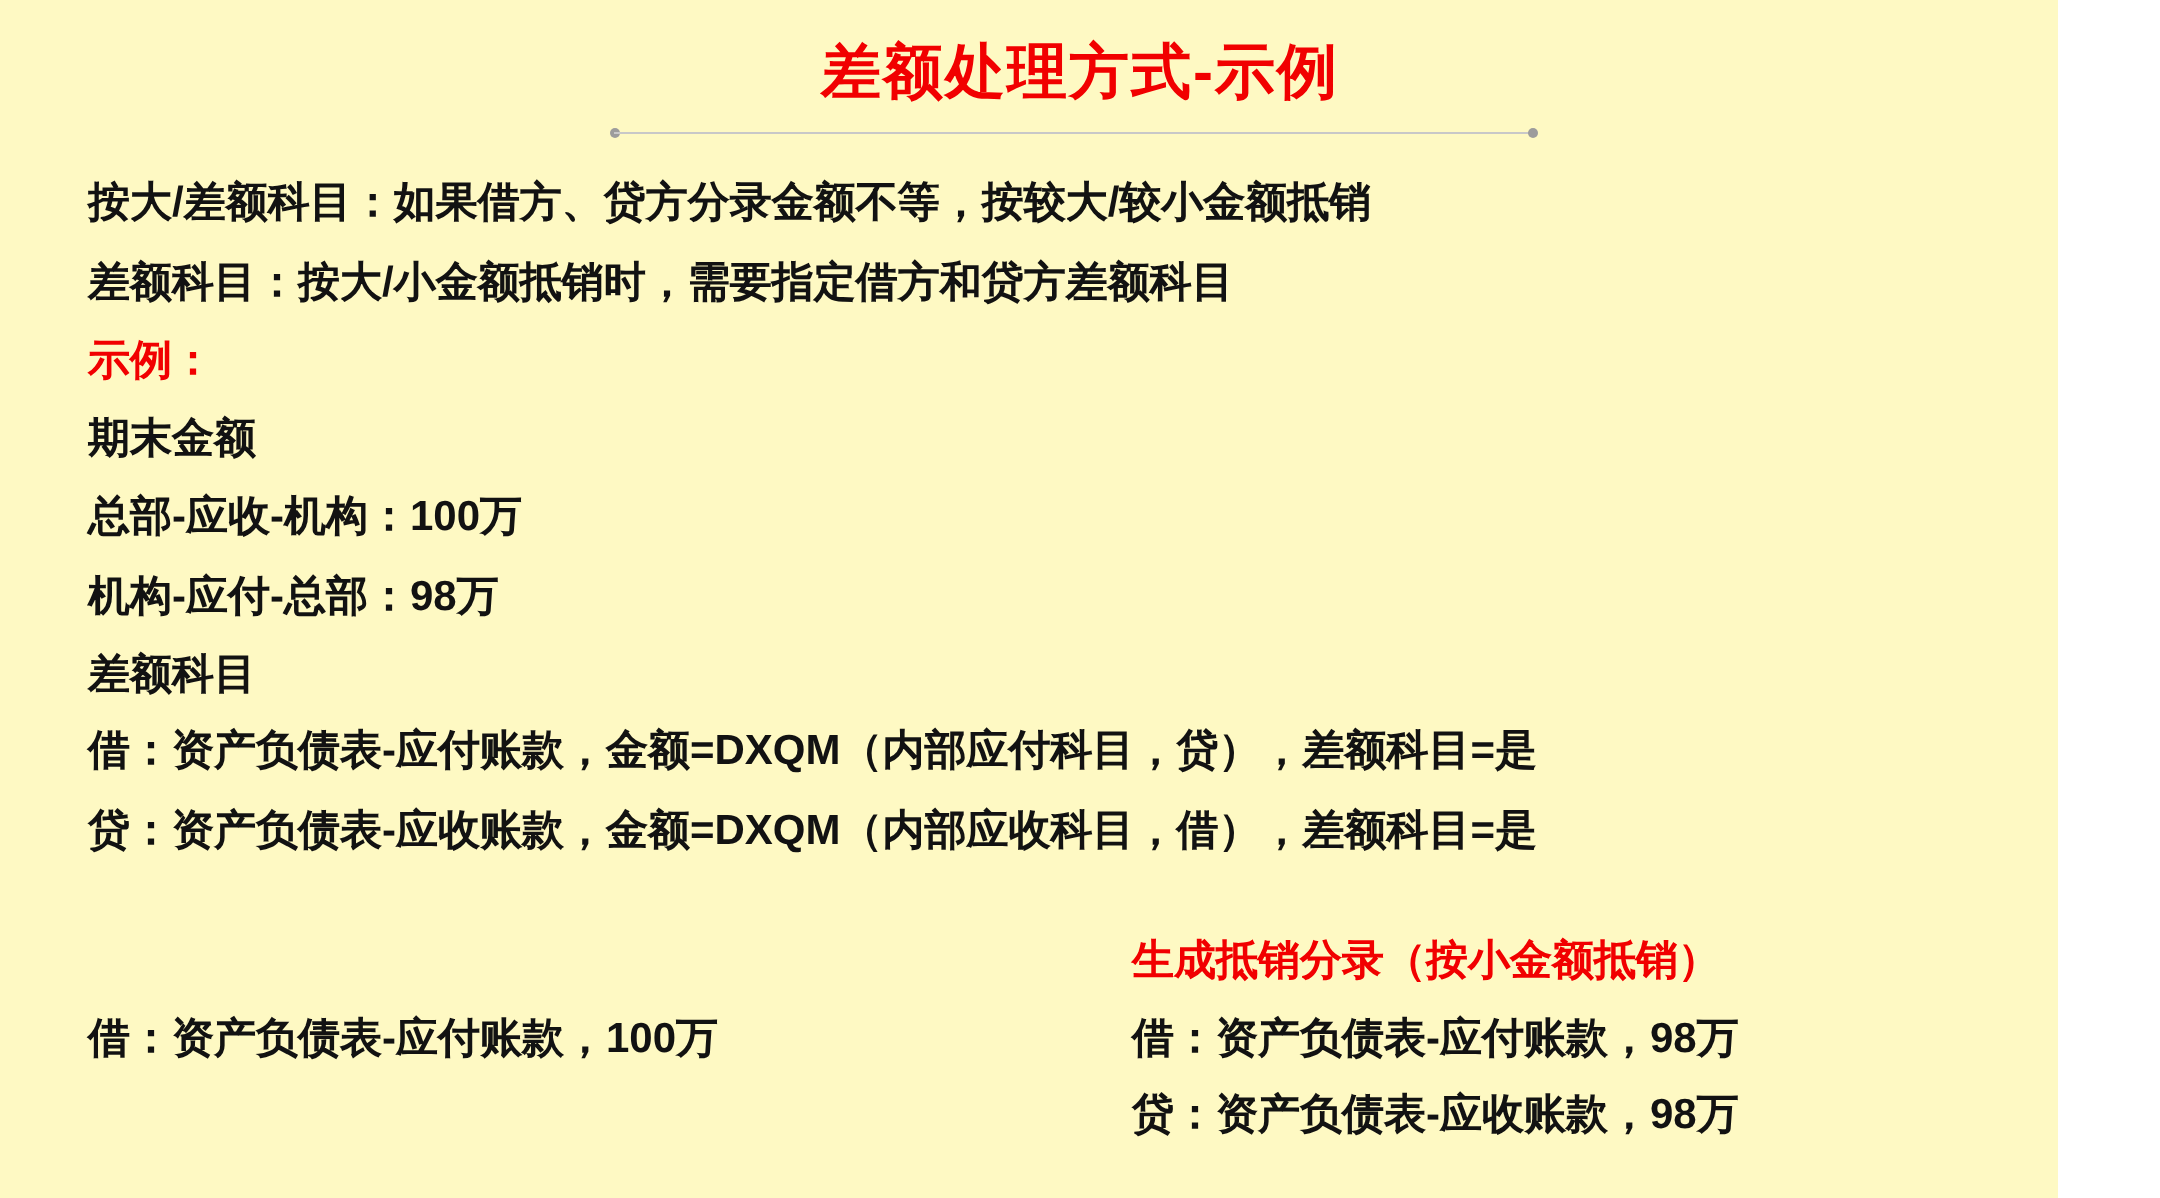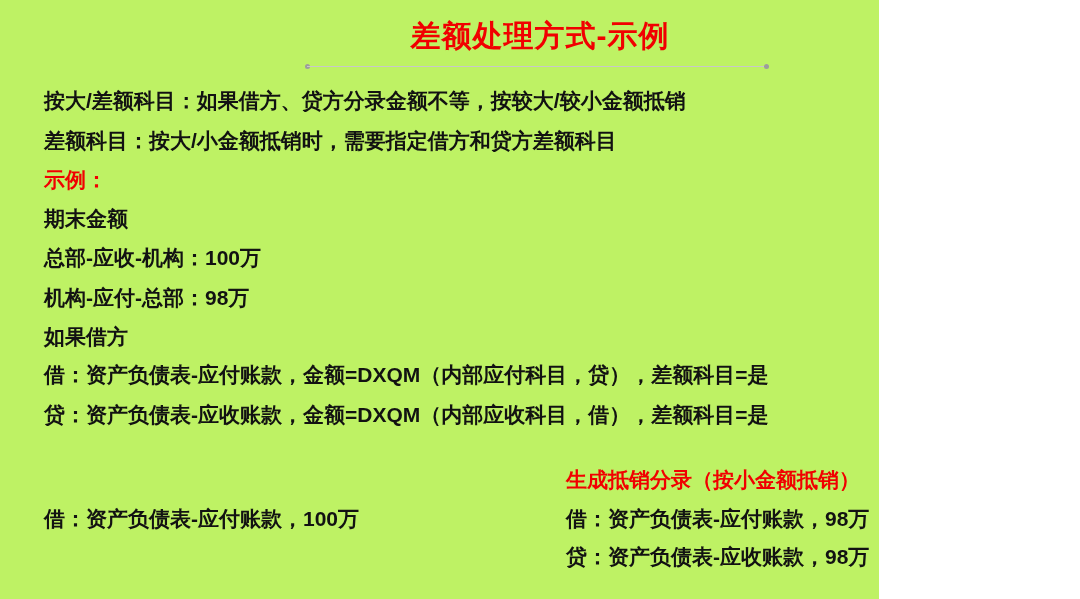--- a/index.html
+++ b/index.html
@@ -1,22 +1,23 @@
 <!DOCTYPE html>
 <html><head>
 <meta charset="utf-8">
 <style>
   html,body{margin:0;padding:0;background:#ffffff;}
   .slide{
     position:relative;
-    width:879px;height:599px;
-    background:#bef264;
+    width:1016px;height:599px;
+    background:#fef9c3;
     overflow:hidden;
     font-family:"Liberation Sans","DejaVu Sans",sans-serif;
     color:#121212;
+    padding-left:13px;
   }
   .slide-title{
     position:absolute;
     top:16px;left:0;width:1080px;
     text-align:center;
     font-size:30px;
     font-weight:700;
     color:#f10000;
     letter-spacing:1px;
   }
@@ -59,21 +60,21 @@
   </div>
 
   <div class="line" style="top:87px">按大/差额科目：如果借方、贷方分录金额不等，按较大/较小金额抵销</div>
   <div class="line" style="top:127px">差额科目：按大/小金额抵销时，需要指定借方和贷方差额科目</div>
 
   <div class="line red" style="top:166px">示例：</div>
   <div class="line" style="top:205px">期末金额</div>
   <div class="line" style="top:244px">总部-应收-机构：100万</div>
   <div class="line" style="top:284px">机构-应付-总部：98万</div>
 
-  <div class="line" style="top:323px">如果借方</div>
+  <div class="line" style="top:323px">差额科目</div>
   <div class="line" style="top:401px">贷：资产负债表-应收账款，金额=DXQM（内部应收科目，借），差额科目=是</div>
   <div class="line" style="top:361px">借：资产负债表-应付账款，金额=DXQM（内部应付科目，贷），差额科目=是</div>
 
   <div class="line" style="top:505px">借：资产负债表-应付账款，100万</div>
 
   <div class="line red col-right" style="top:466px">生成抵销分录（按小金额抵销）</div>
   <div class="line col-right" style="top:505px">借：资产负债表-应付账款，98万</div>
   <div class="line col-right" style="top:543px">贷：资产负债表-应收账款，98万</div>
 
 </div>

